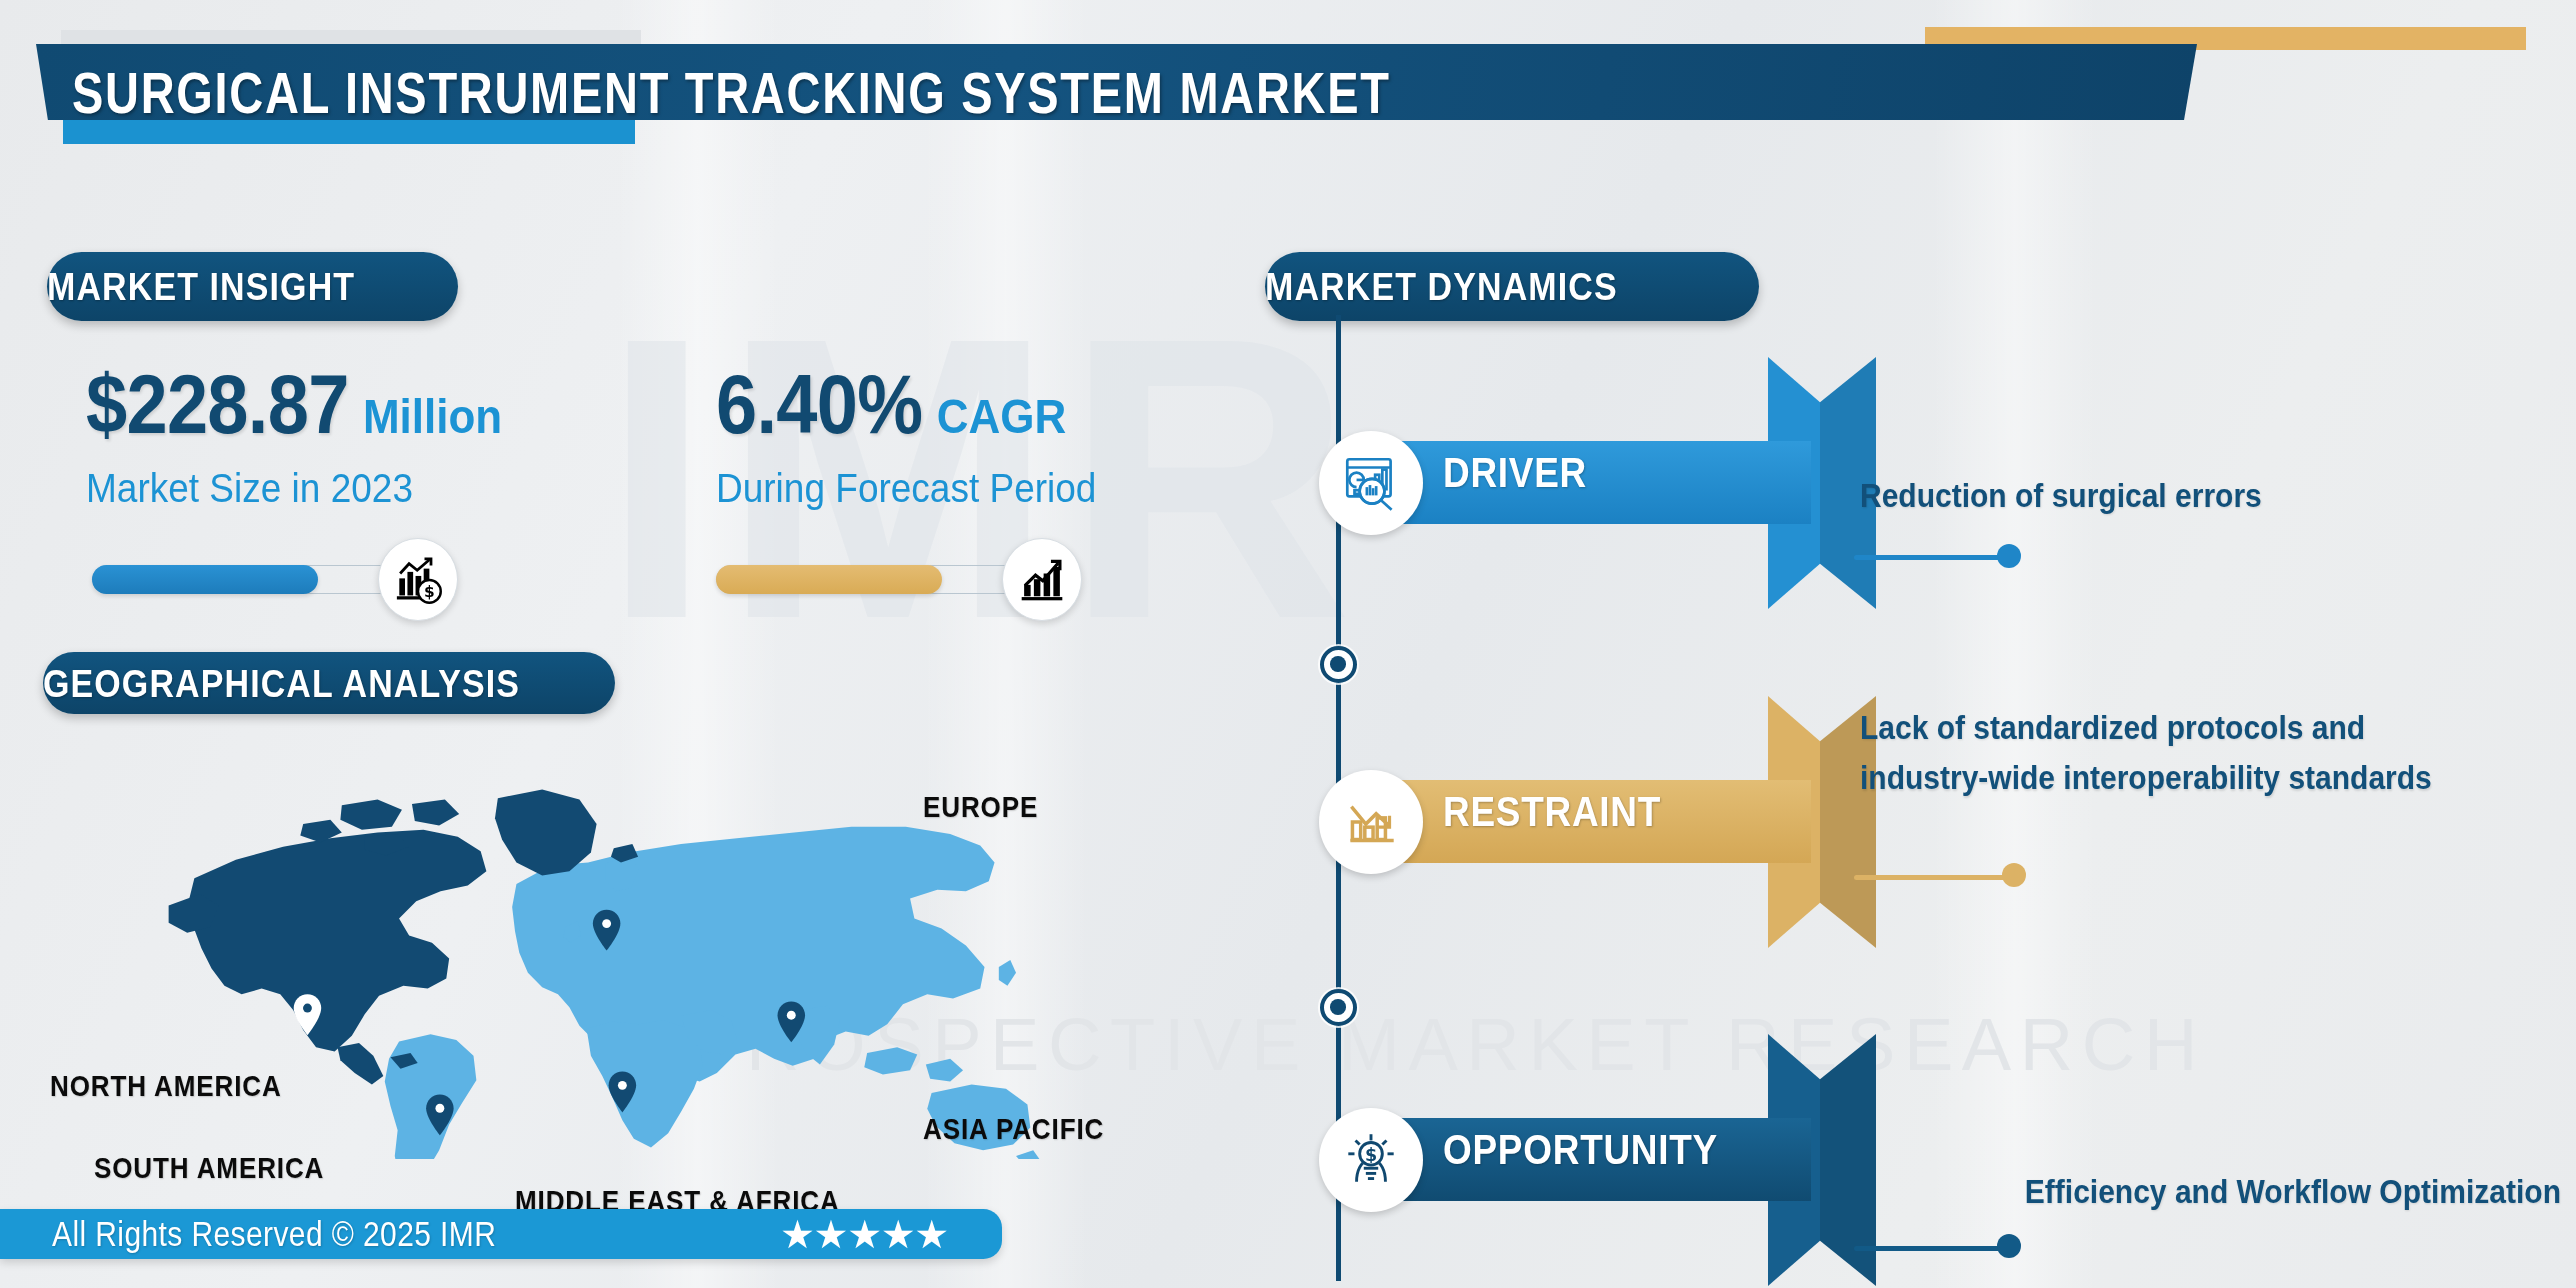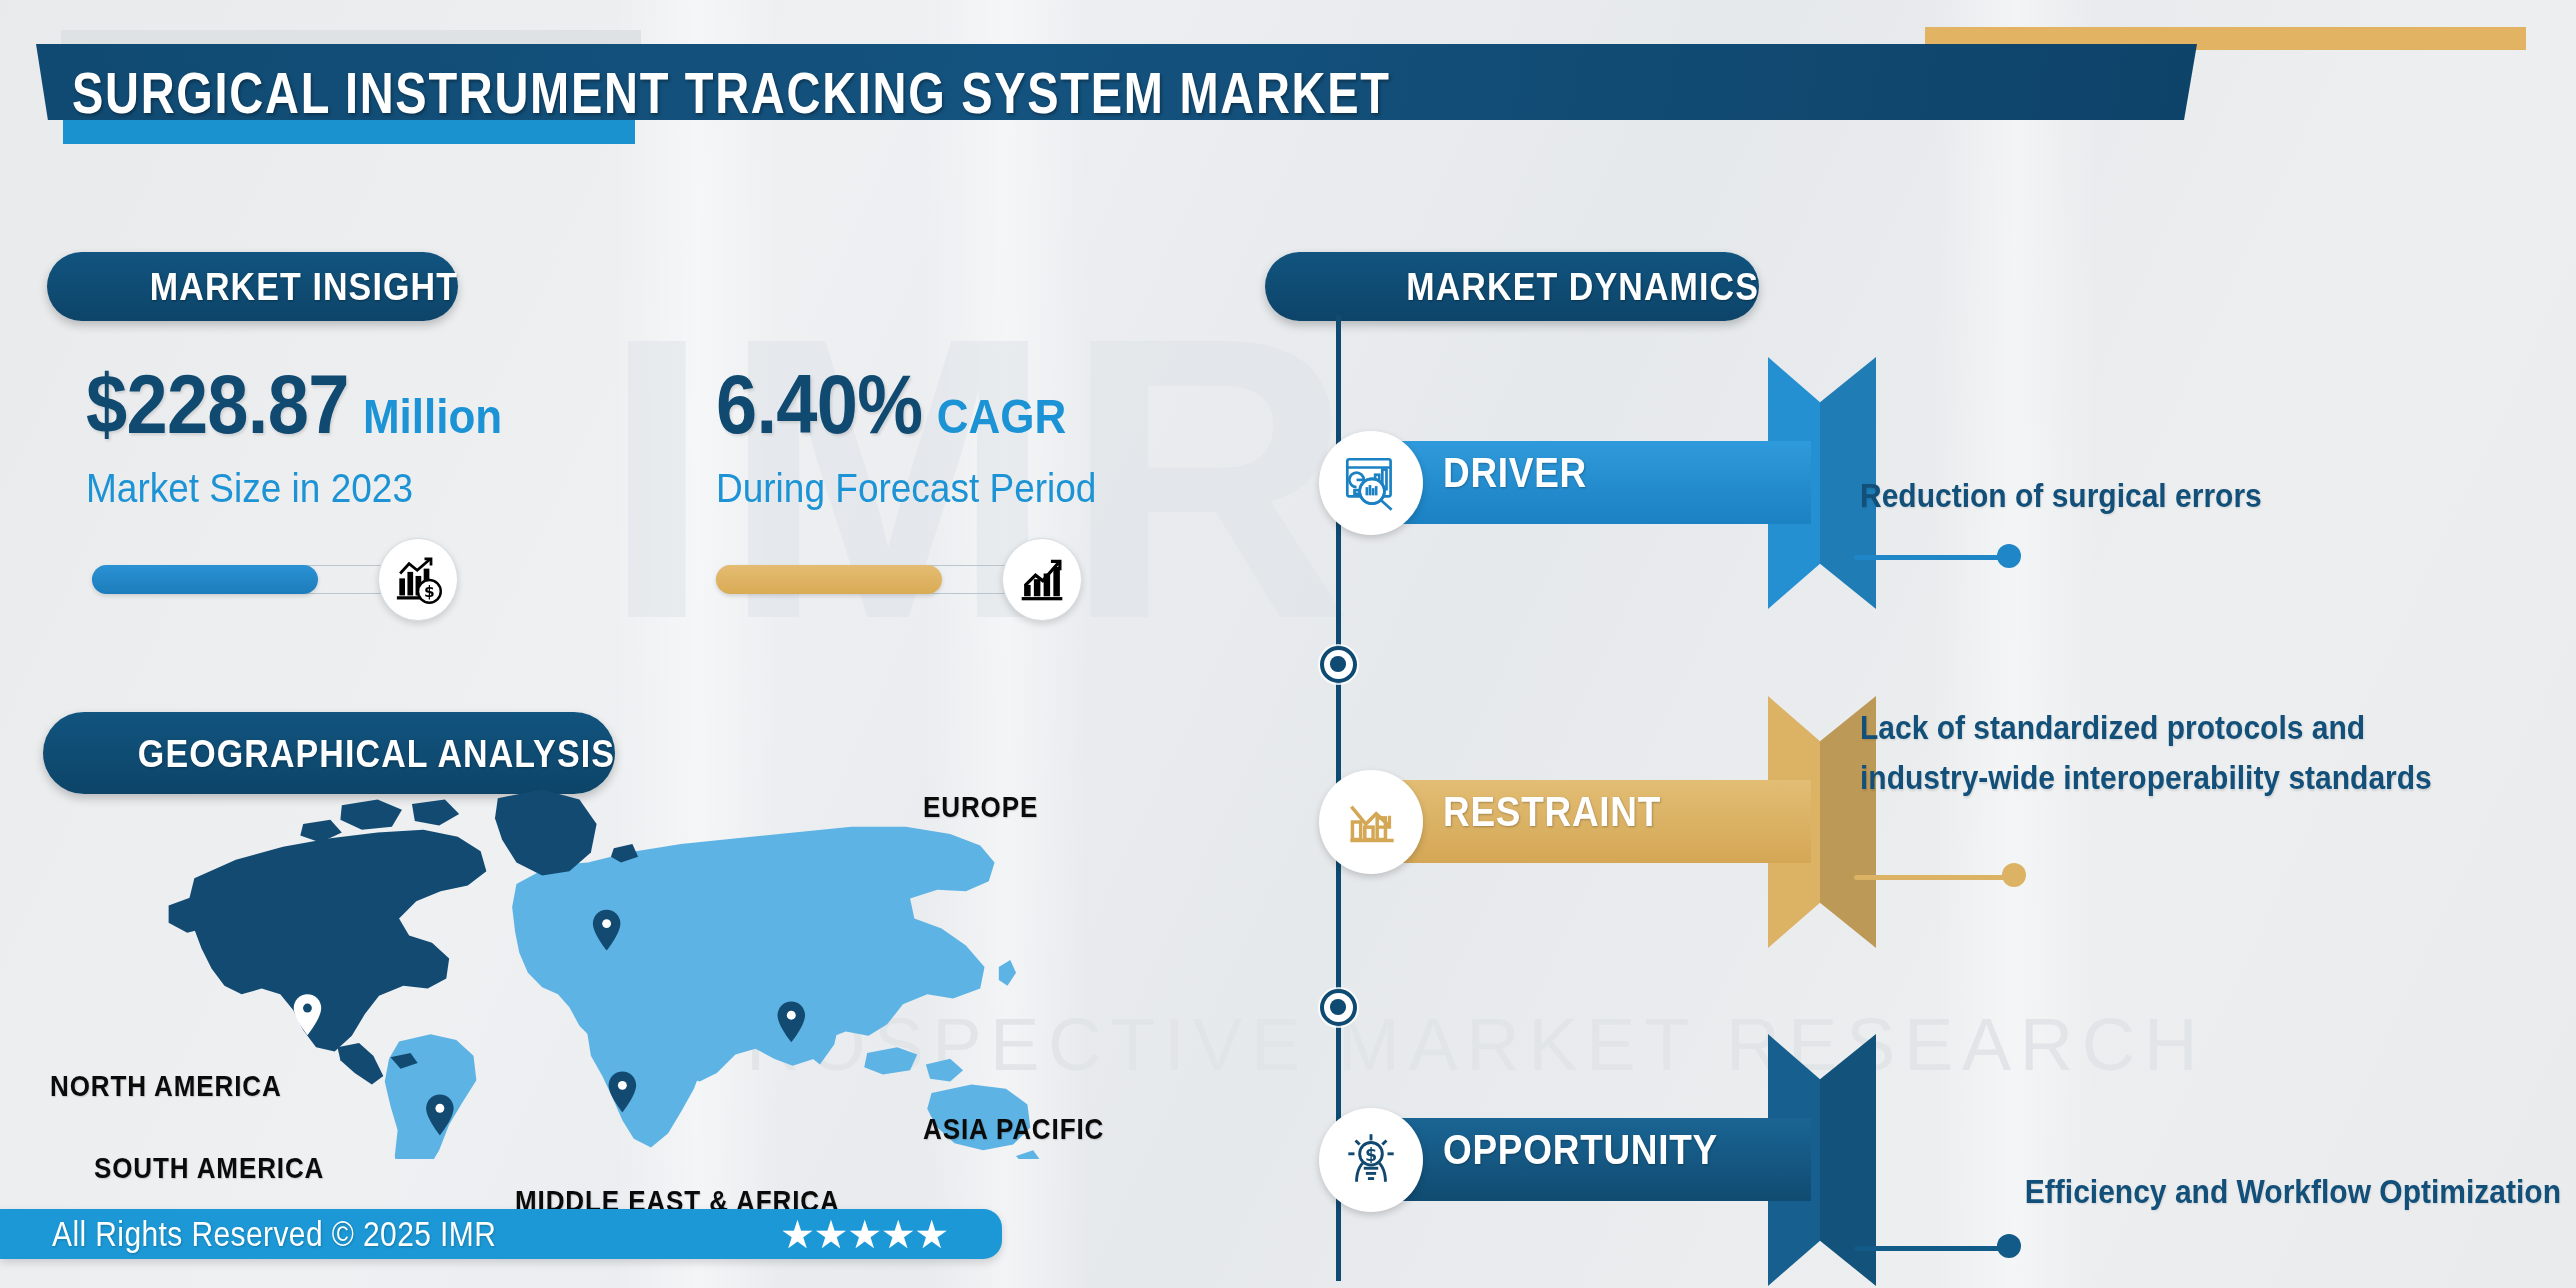--- a/index.html
+++ b/index.html
@@ -62,30 +62,30 @@
   .hdr-accent {
     position:absolute; left:63px; top:120px; width:572px; height:24px;
     background:#1b92d0;
   }
 
   
   .pill {
     position:absolute;
     background:linear-gradient(180deg,#11547f 0%,#0d4468 100%);
     border-radius:715px;
-    display:flex; align-items:center; justify-content:flex-end;
+    display:flex; align-items:center; justify-content:flex-start;
     box-shadow:0 4.3px 10px rgba(0,0,0,.22);
   }
   .pill span {
     color:#fff; font-size:34px; font-weight:600; letter-spacing:1.1px;
     text-shadow:0.7px 1.4px 2.1px rgba(0,0,0,.3);
     transform:scaleY(1.16);
   }
   #pill-insight { left:47px; top:252px; width:411px; height:69px; }
-  #pill-geo     { left:43px; top:712px; width:572px; height:82px; }
+  #pill-geo     { left:43px; top:652px; width:572px; height:62px; }
   #pill-dyn     { left:1265px; top:252px; width:494px; height:69px; }
 
   
   .stat { position:absolute; }
   .stat .big {
     font-size:74px; font-weight:700; color:#114a71;
     letter-spacing:-0.7px; line-height:1;
     text-shadow:1.4px 2.1px 2.9px rgba(0,0,0,.13);
     display:inline-block; transform:scaleY(1.12); transform-origin:left bottom;
   }

